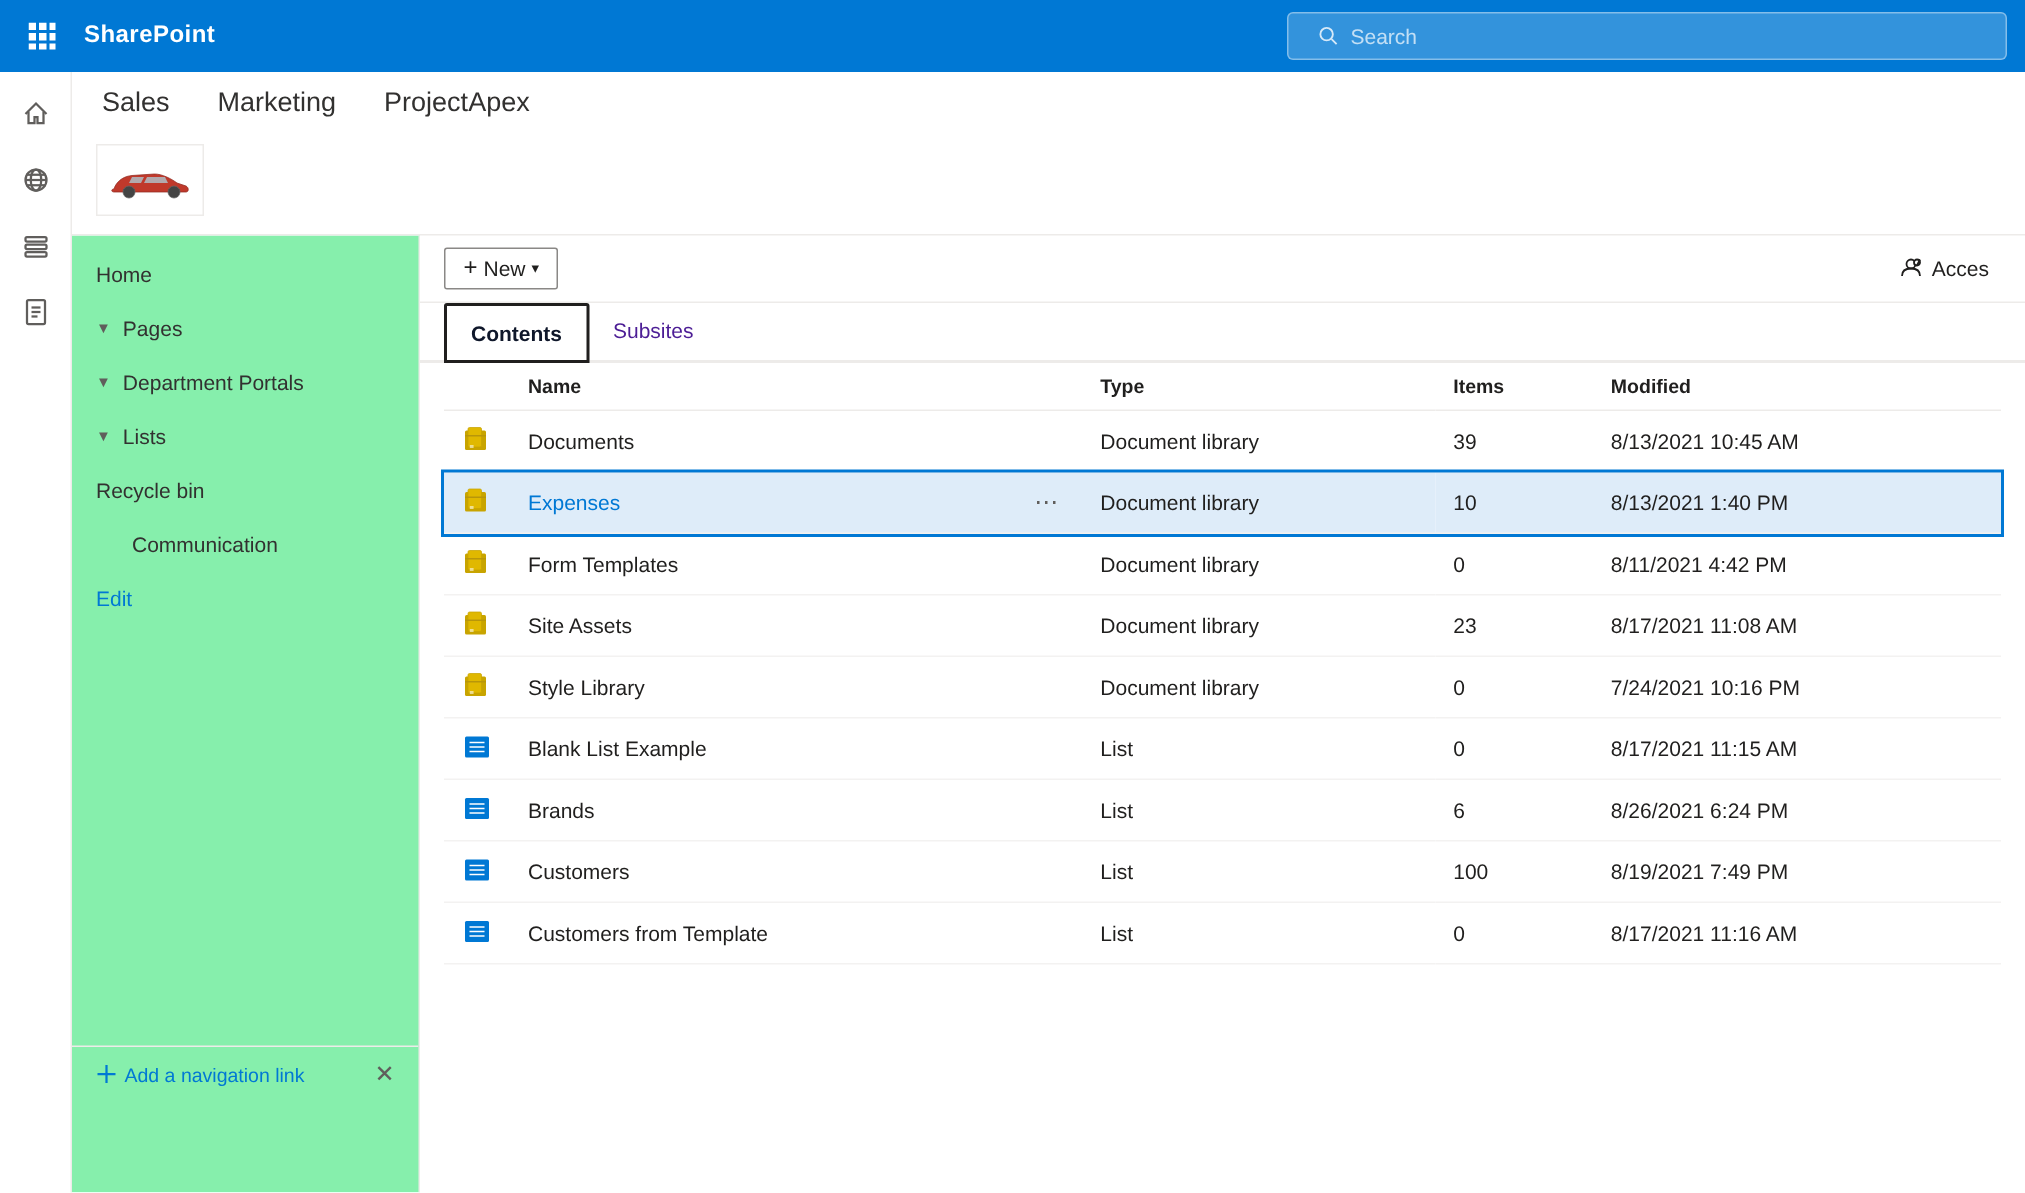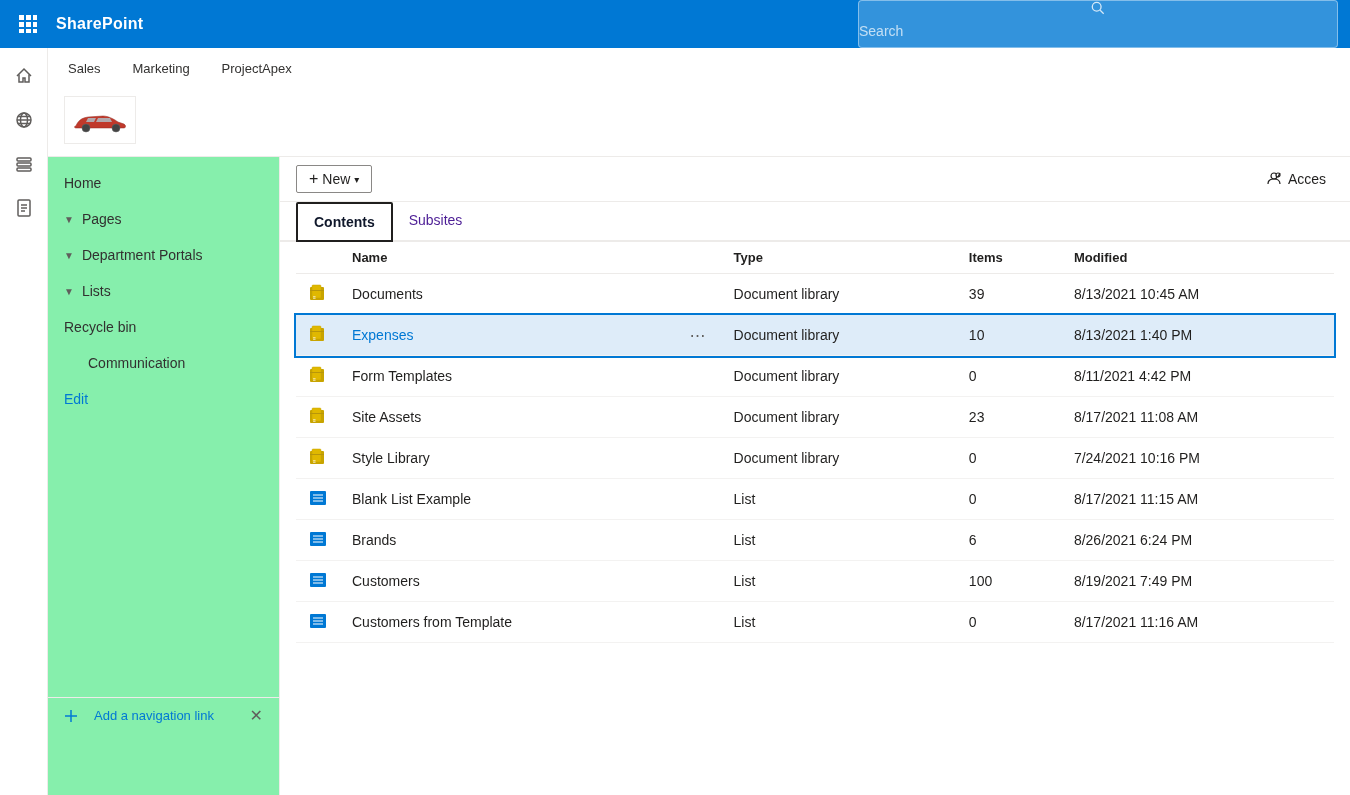--- a/index.html
+++ b/index.html
@@ -33,27 +33,26 @@
       font-weight: 600;
       letter-spacing: 0.3px;
     }
     .topbar-search {
       margin-left: auto;
       background: rgba(255,255,255,0.2);
       border: 1px solid rgba(255,255,255,0.4);
       border-radius: 4px;
       display: flex;
       align-items: center;
-      padding: 0 0;
+      padding: 0 20px;
       gap: 8px;
       width: 480px;
-      height: 48px;
+      height: 32px;
       color: rgba(255,255,255,0.9);
       cursor: text;
-      flex-direction: column;
     }
     .topbar-search input {
       background: transparent;
       border: none;
       outline: none;
       color: rgba(255,255,255,0.9);
       font-size: 14px;
       width: 100%;
     }
     .topbar-search input::placeholder { color: rgba(255,255,255,0.7); }
@@ -102,21 +101,21 @@
       border-bottom: 1px solid #edebe9;
       padding: 0 16px;
     }
     .site-tabs {
       display: flex;
       gap: 24px;
       height: 40px;
       align-items: center;
     }
     .site-tab {
-      font-size: 13px;
+      font-size: 18px;
       color: #323130;
       cursor: pointer;
       padding: 0 4px;
       height: 100%;
       display: flex;
       align-items: center;
     }
     .site-banner {
       padding: 8px 0 12px 0;
       display: flex;
@@ -393,21 +392,21 @@
       </div>
       <div class="sidebar-item indent" style="padding-left: 40px;">
         <span>Communication</span>
       </div>
       <div class="sidebar-item link">
         <span style="color:#0078d4;">Edit</span>
       </div>
 
       <div style="flex:1;"></div>
 
-      <div style="margin-top: 280px; border-top:1px solid #edebe9; padding:8px 16px; display:flex; align-items:center; gap:16px; cursor:pointer; font-size:13px; color:#0078d4;">
+      <div style="margin-top: 280px; border-top:1px solid #edebe9; padding:8px 16px; display:flex; align-items:center; gap:5px; cursor:pointer; font-size:13px; color:#0078d4;">
         <svg width="14" height="14" viewBox="0 0 14 14" fill="#0078d4">
             <line x1="7" y1="1" x2="7" y2="13" stroke="#0078d4" stroke-width="1.5"></line>
             <line x1="1" y1="7" x2="13" y2="7" stroke="#0078d4" stroke-width="1.5"></line>
           </svg>
         <span>Add a navigation link</span>
         <span style="margin-left:auto; color:#605e5c; font-size:16px;">✕</span>
       </div>
     </div>
 
     <div class="content-pane">

